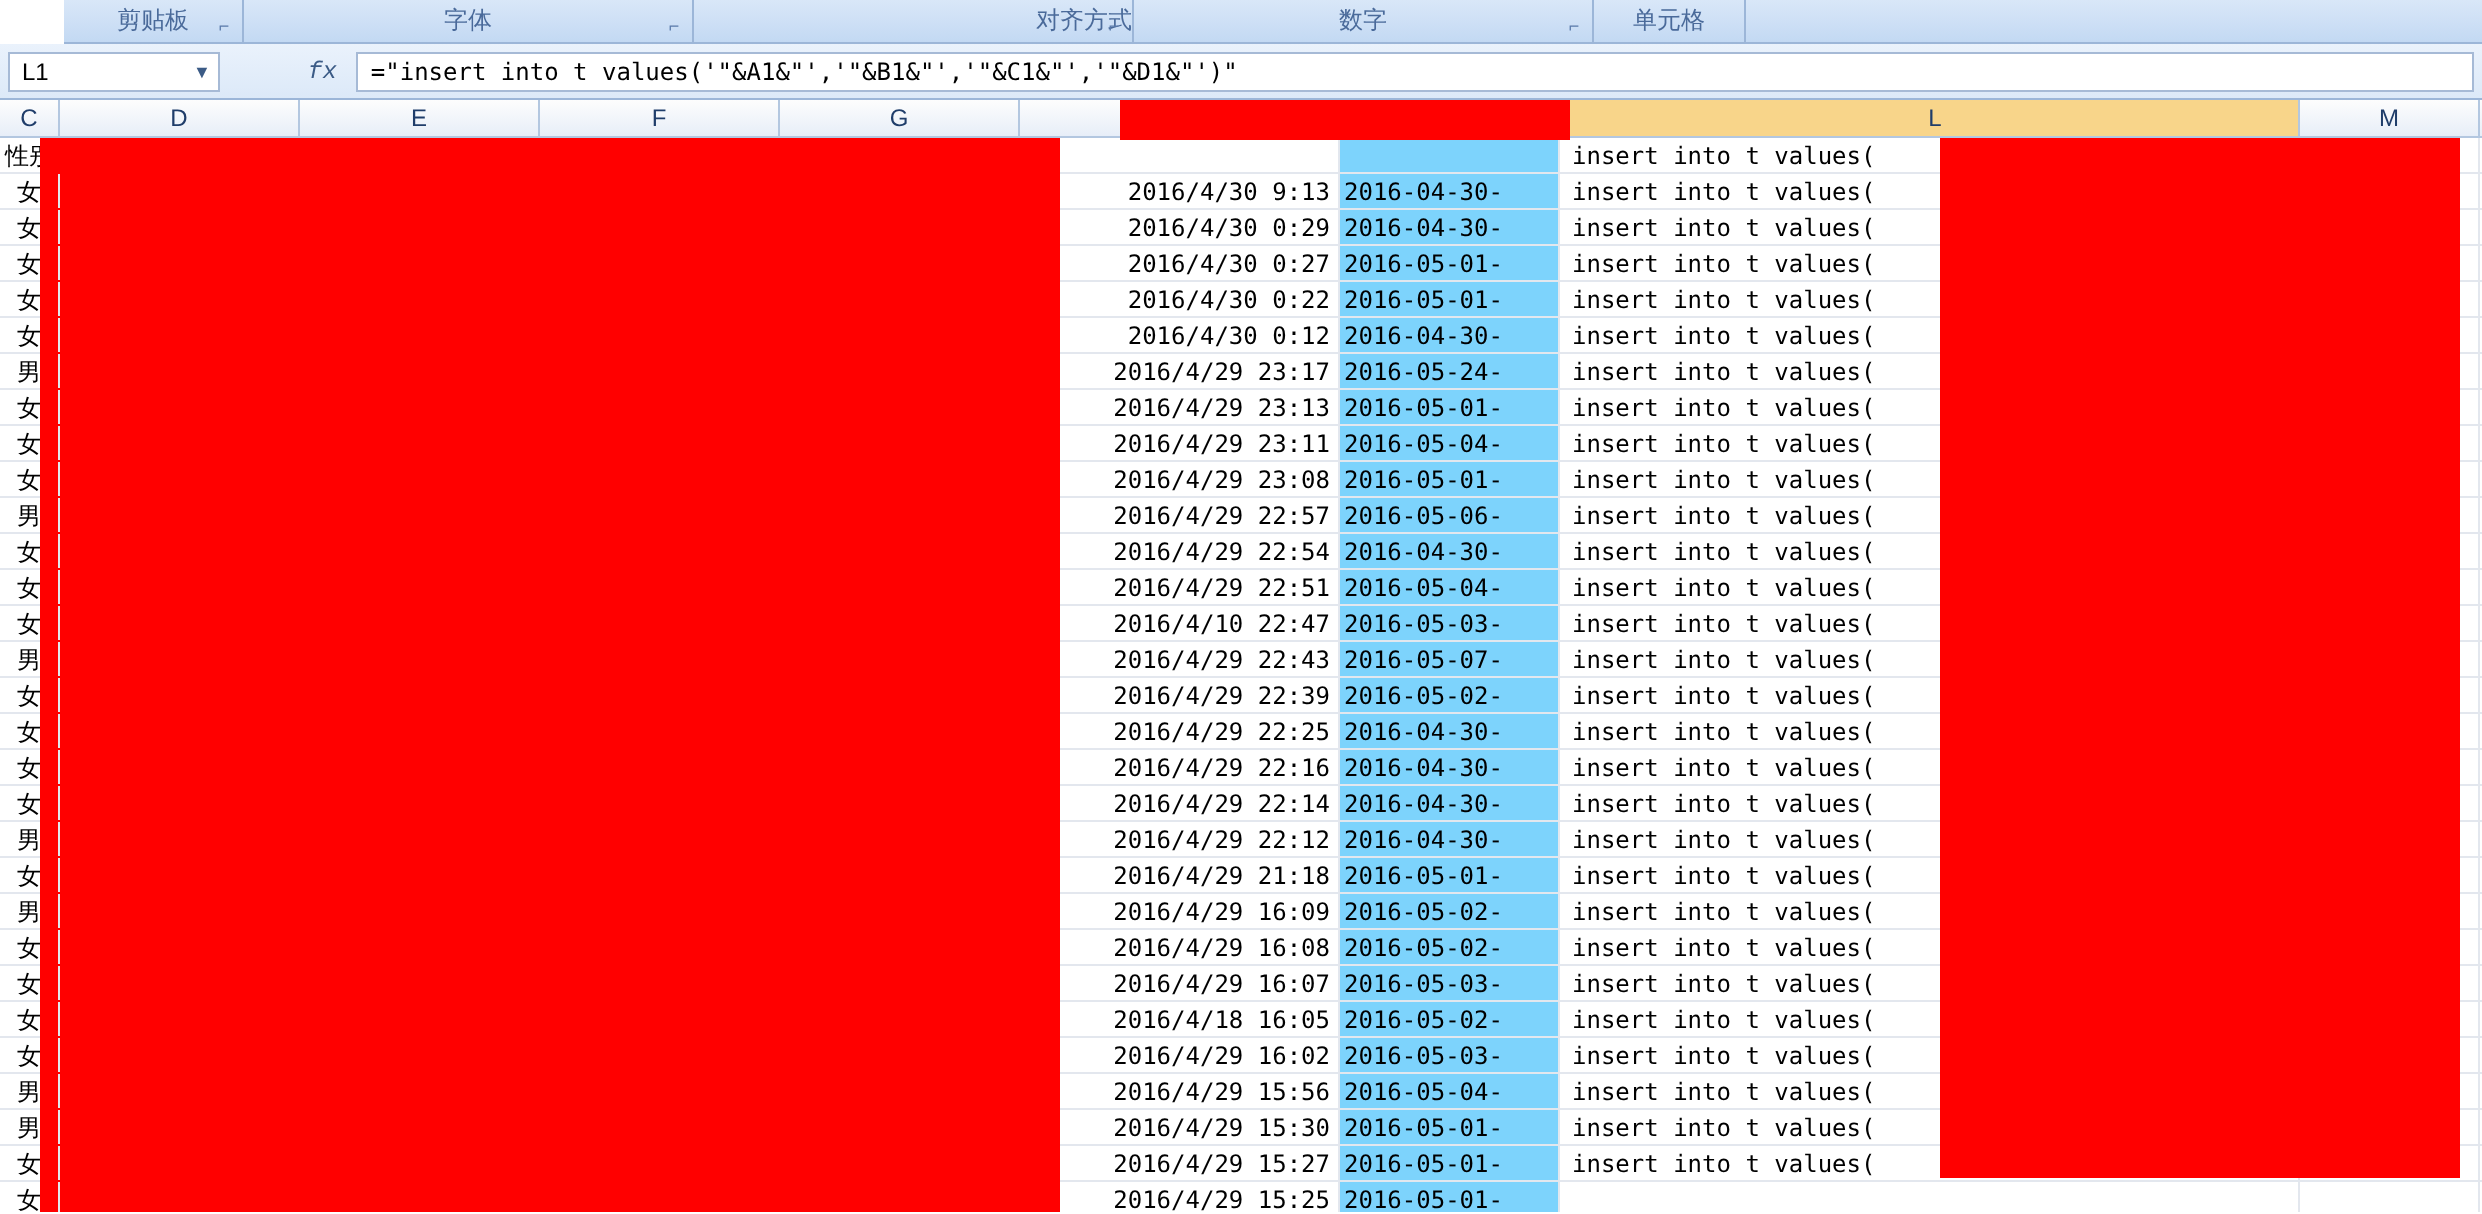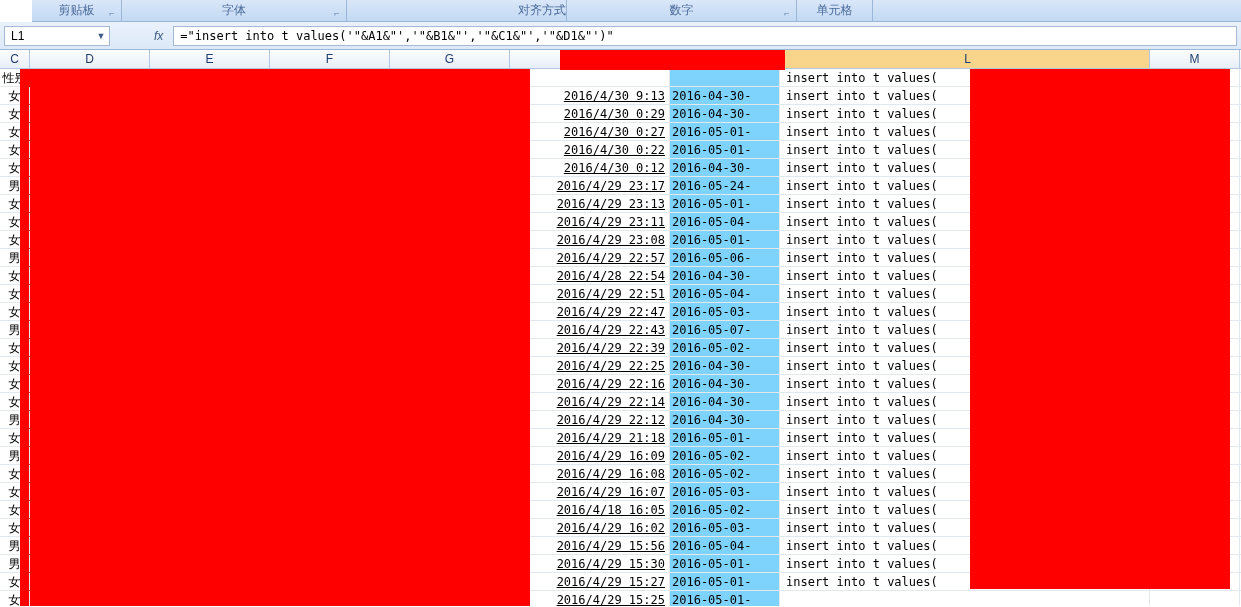--- a/index.html
+++ b/index.html
@@ -13,38 +13,38 @@
 .rg3 { width: 220px; justify-content: flex-end; }
 .rg4 { width: 230px; }
 .rg5 { width: 400px; }
 .rg6 { width: 76px; }
 
 .formula-bar-wrap { display: flex; height: 28px; align-items: center; background: linear-gradient(#eaf2fc, #dce9f8); border-bottom: 1px solid #9cb6d8; padding: 2px 4px; gap: 4px; }
 .name-box { display: flex; align-items: center; border: 1px solid #a6bad6; background: #fff; height: 20px; width: 106px; padding-left: 6px; font-size: 12px; }
 .name-box .val { flex: 1; }
 .name-box .dd { width: 16px; text-align: center; color: #3b5b86; cursor: pointer; font-size: 9px; }
 .fb-sep { width: 30px; display: flex; justify-content: center; color: #9cb6d8; }
-.fx-icon { font-style: italic; font-family: Liberation Sans, sans-serif; color: #3b5b86; margin: 0 6px; }
+.fx-icon { font-style: italic; font-family: Liberation Mono, monospace; color: #3b5b86; margin: 0 6px; }
 .formula-input { flex: 1; height: 20px; border: 1px solid #a6bad6; background: #fff; padding-left: 6px; font-family: Consolas, monospace; font-size: 12px; display: flex; align-items: center; }
 
 .grid-area { position: relative; height: 556px; overflow: hidden; }
 
 .col-headers { display: flex; height: 19px; background: linear-gradient(#fdfdfd, #e7eef8); border-bottom: 1px solid #b3c7e0; }
 .col-header { border-right: 1px solid #b3c7e0; text-align: center; font-size: 12px; color: #1f3d6a; line-height: 18px; }
 
 .rows { position: relative; }
 .row { display: flex; height: 18px; border-bottom: 1px solid #e3e7ee; }
 .cell { border-right: 1px solid #e3e7ee; font-size: 12px; font-family: Consolas, "Microsoft YaHei", monospace; line-height: 18px; white-space: nowrap; overflow: hidden; padding: 0 2px; }
 
 .w-C { width: 30px; text-align: center; }
 .w-D { width: 120px; }
 .w-E { width: 120px; }
 .w-F { width: 120px; }
 .w-G { width: 120px; }
-.w-H { width: 160px; text-align: right; padding-right: 4px; text-decoration: underline; }
+.w-H { width: 160px; text-align: right; padding-right: 4px; }
 .w-I { width: 110px; }
 .w-L { width: 370px; padding-left: 6px; }
 .w-M { width: 90px; }
 
 .red-block-main { position: absolute; top: 19px; left: 20px; width: 510px; height: 538px; background: #ff0000; z-index: 5; }
 .red-block-hdr { position: absolute; top: 0; left: 560px; width: 225px; height: 20px; background: #ff0000; z-index: 5; }
 .red-block-right { position: absolute; top: 19px; left: 970px; width: 260px; height: 520px; background: #ff0000; z-index: 5; }
 
 .gender { position: relative; z-index: 6; }
 
@@ -224,21 +224,21 @@
         <div class="cell w-I yellow">2016-05-06-</div>
         <div class="cell w-L">insert into t values(</div>
         <div class="cell w-M"></div>
       </div>
       <div class="row">
         <div class="cell w-C gender">女</div>
         <div class="cell w-D"></div>
         <div class="cell w-E"></div>
         <div class="cell w-F"></div>
         <div class="cell w-G"></div>
-        <div class="cell w-H">2016/4/28 22:54</div>
+        <div class="cell w-H">2016/4/29 22:54</div>
         <div class="cell w-I yellow">2016-04-30-</div>
         <div class="cell w-L">insert into t values(</div>
         <div class="cell w-M"></div>
       </div>
       <div class="row">
         <div class="cell w-C gender">女</div>
         <div class="cell w-D"></div>
         <div class="cell w-E"></div>
         <div class="cell w-F"></div>
         <div class="cell w-G"></div>
@@ -246,21 +246,21 @@
         <div class="cell w-I yellow">2016-05-04-</div>
         <div class="cell w-L">insert into t values(</div>
         <div class="cell w-M"></div>
       </div>
       <div class="row">
         <div class="cell w-C gender">女</div>
         <div class="cell w-D"></div>
         <div class="cell w-E"></div>
         <div class="cell w-F"></div>
         <div class="cell w-G"></div>
-        <div class="cell w-H">2016/4/29 22:47</div>
+        <div class="cell w-H">2016/4/10 22:47</div>
         <div class="cell w-I yellow">2016-05-03-</div>
         <div class="cell w-L">insert into t values(</div>
         <div class="cell w-M"></div>
       </div>
       <div class="row">
         <div class="cell w-C gender">男</div>
         <div class="cell w-D"></div>
         <div class="cell w-E"></div>
         <div class="cell w-F"></div>
         <div class="cell w-G"></div>

